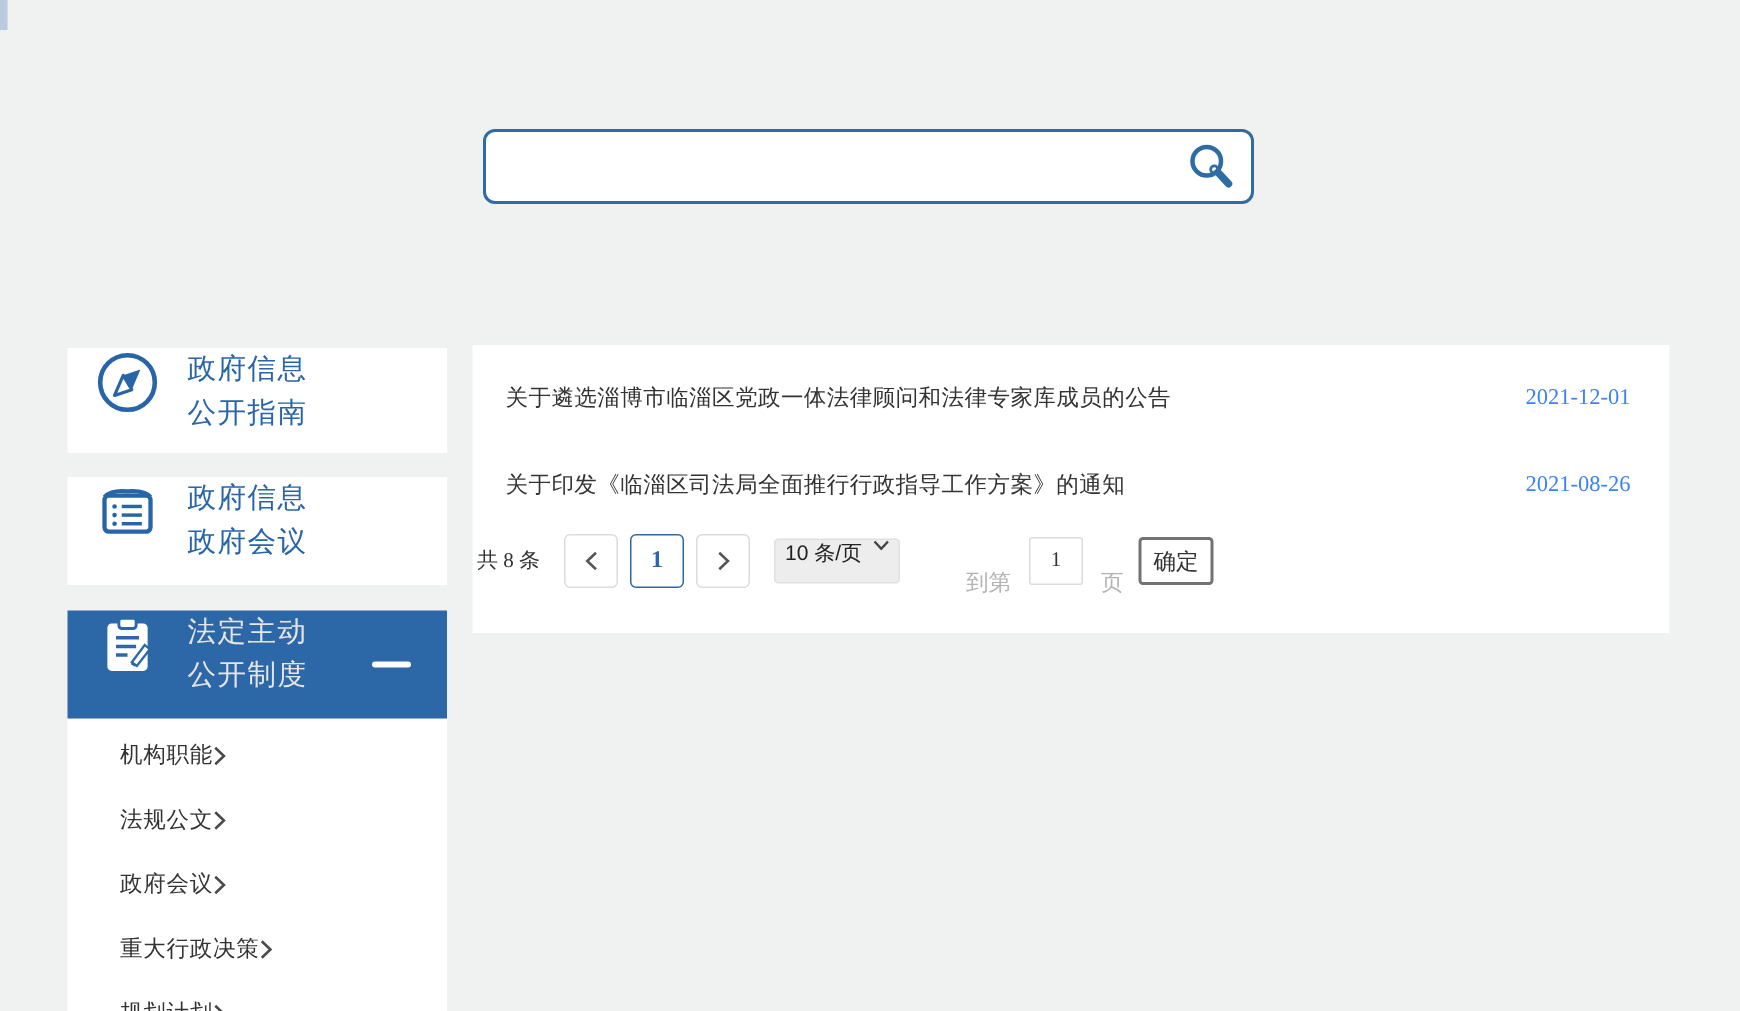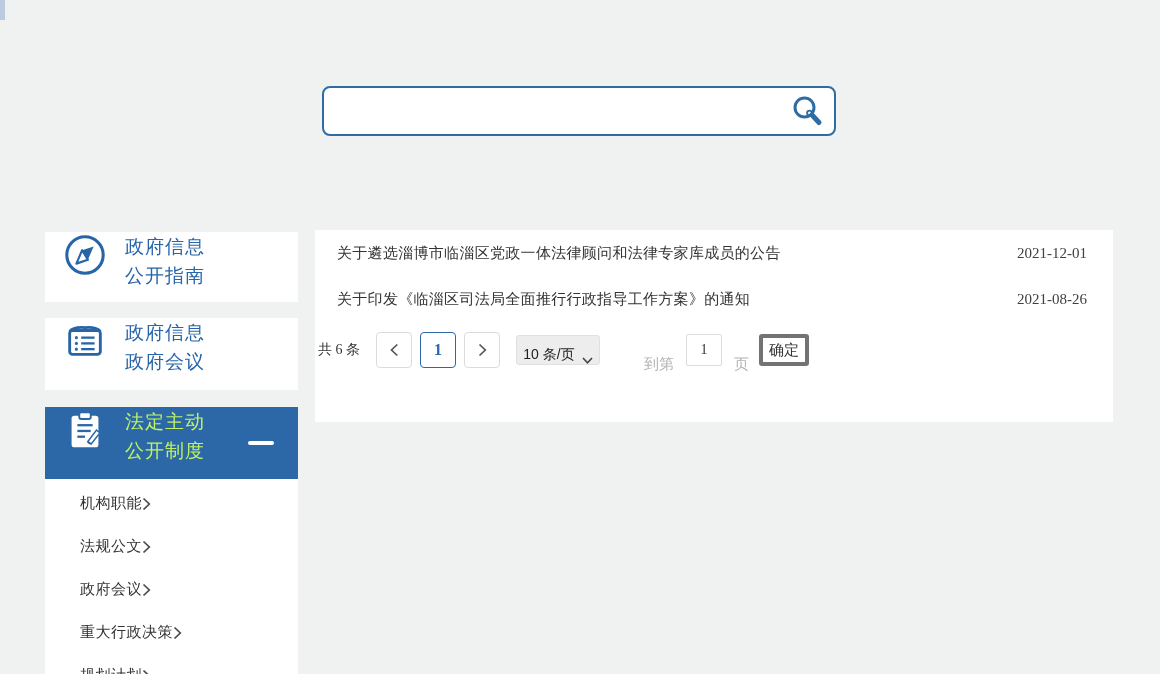--- a/index.html
+++ b/index.html
@@ -30,63 +30,63 @@
   .sidebar { position:absolute; left:45px; top:232px; width:253px; }
   .side-card {
     width:253px; background:#fff; display:flex; 
     padding-left:17px; cursor:pointer; position:relative;
   }
   .card-guide  { height:70px; margin-bottom:16px; }
   .card-system { height:72px; margin-bottom:17px; }
   .card-active { height:72px; background:#2c68a7; }
   .side-card .icon { width:46px; height:46px; display:flex; align-items:center; justify-content:center; flex:0 0 46px; }
   .side-card .lbl { margin-left:17px; font-size:19px; line-height:29px; color:#2765a8; letter-spacing:1px; }
-  .card-active .lbl { color:#bef264; }
+  .card-active .lbl { color:#e5e5e5; }
   .minus-dash { position:absolute; right:24px; top:50%; margin-top:-2px; width:26px; height:4px; background:#fff; border-radius:2px; }
 
   .submenu { width:253px; background:#fff; padding-top:3px; height:200px; }
   .sub-item {
     height:43px; display:flex; align-items:center; justify-content:flex-start;
     padding:0 19px 0 35px; cursor:pointer;
   }
   .sub-item .s-lbl { font-size:15px; color:#333; letter-spacing:0.5px; }
 
   
   .content { position:absolute; left:315px; top:230px; width:798px; height:192px; background:#fff; }
   .article-row {
     height:46px; display:flex; align-items:center; justify-content:space-between;
-    padding:0 26px 0 22px; cursor:pointer;
+    padding:0 26px 0 22px; cursor:pointer;margin-top:12px;
   }
   .article-title { font-size:15px; color:#333; text-decoration:none; letter-spacing:0.3px; }
-  .article-date { font-family:"Liberation Serif", serif; font-size:15px; color:#404040; }
+  .article-date { font-family:"Liberation Serif", serif; font-size:15px; color:#3b82f6; }
 
   
   .pagination { display:flex; align-items:center; margin-top:10px; padding-left:3px; height:36px; }
   .pg-total { font-size:14px; color:#333; margin-right:16px; }
   .pg-total, .goto-input, .pg-current { font-family:"Liberation Serif", serif; }
   .pg-btn {
     width:36px; height:36px; background:#fff; border:1px solid #dcdcdc; border-radius:4px;
     display:flex; align-items:center; justify-content:center; cursor:pointer; margin-right:8px;
   }
   .pg-current {
     border:1px solid #2c68a8; color:#2c68a8; font-size:16px; font-weight:bold;
   }
   .pg-select {
     margin-left:8px; width:84px; height:30px; background:#ededed; border:1px solid #e0e0e0; border-radius:3px;
-    display:flex; align-items:flex-end; justify-content:center; gap:7px; cursor:pointer; font-size:14px; color:#222;
+    display:flex; align-items:flex-start; justify-content:center; gap:7px; cursor:pointer; font-size:14px; color:#222;
   }
   .goto-label { color:#b3b3b3; font-size:15px;margin-top:29px; }
   .lbl-tofirst { margin-left:44px; }
   .goto-input {
     margin-left:12px; width:36px; height:32px; border:1px solid #dcdcdc; border-radius:2px;
     text-align:center; font-size:14px; color:#333; outline:none; background:#fff;
   }
   .lbl-page { margin-left:12px; }
   .confirm-btn {
-    margin-left:10px; width:50px; height:32px; background:#fff; border:4px solid #737373; border-radius:3px;
+    margin-left:10px; width:50px; height:32px; background:#fff; border:2px solid #737373; border-radius:3px;
     font-size:15px; color:#333; cursor:pointer; font-family:"Liberation Sans",sans-serif;
   }
 </style>
 </head>
 <body>
 
 <div class="top-strip"></div>
 
 <div class="search-wrap">
   <input class="search-input" type="text" placeholder="" style="">
@@ -192,21 +192,21 @@
   <div class="article-row">
     <a class="article-title">关于遴选淄博市临淄区党政一体法律顾问和法律专家库成员的公告</a>
     <span class="article-date">2021-12-01</span>
   </div>
   <div class="article-row">
     <a class="article-title">关于印发《临淄区司法局全面推行行政指导工作方案》的通知</a>
     <span class="article-date">2021-08-26</span>
   </div>
 
   <div class="pagination">
-    <span class="pg-total">共 6 条</span>
+    <span class="pg-total">共 8 条</span>
 
     <button class="pg-btn">
       <svg width="9" height="14" viewBox="0 0 9 14">
           <polyline points="7.3,1.5 1.5,7 7.3,12.5" fill="none" stroke="#555" stroke-width="1.7"></polyline>
         </svg>
     </button>
     <button class="pg-btn pg-current">1</button>
     <button class="pg-btn">
       <svg width="9" height="14" viewBox="0 0 9 14">
           <polyline points="1.5,1.5 7.3,7 1.5,12.5" fill="none" stroke="#555" stroke-width="1.7"></polyline>

